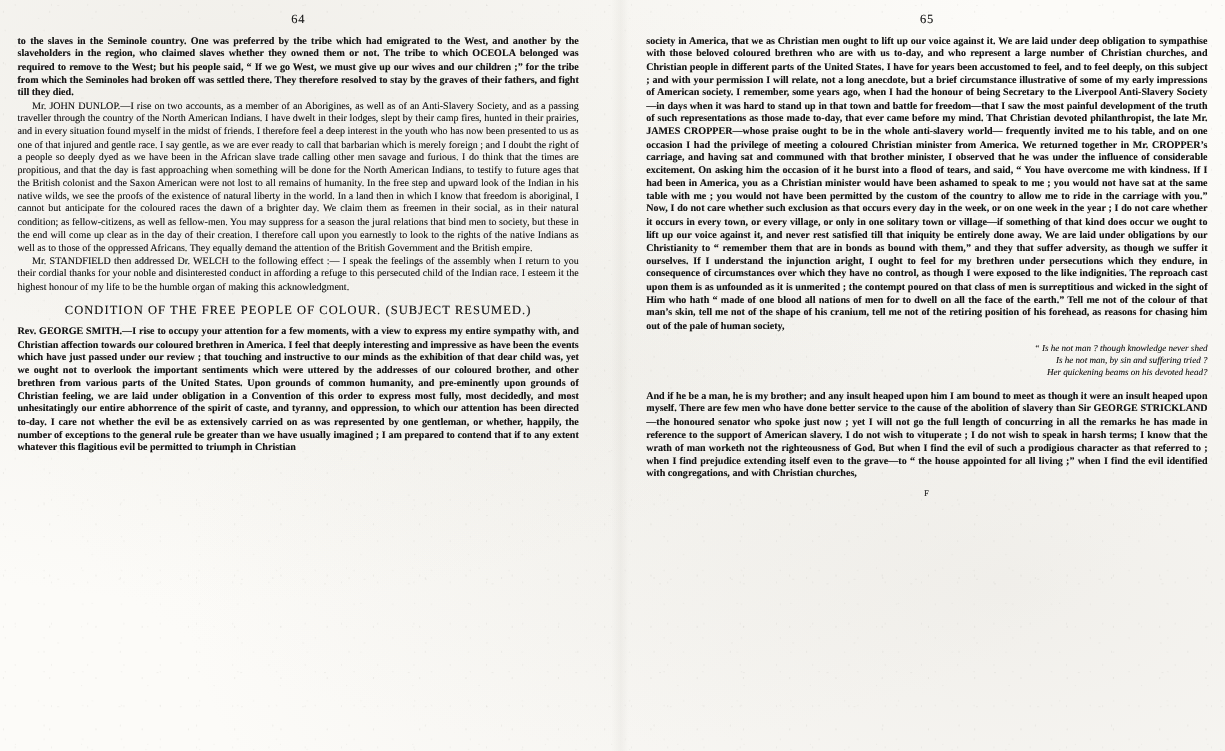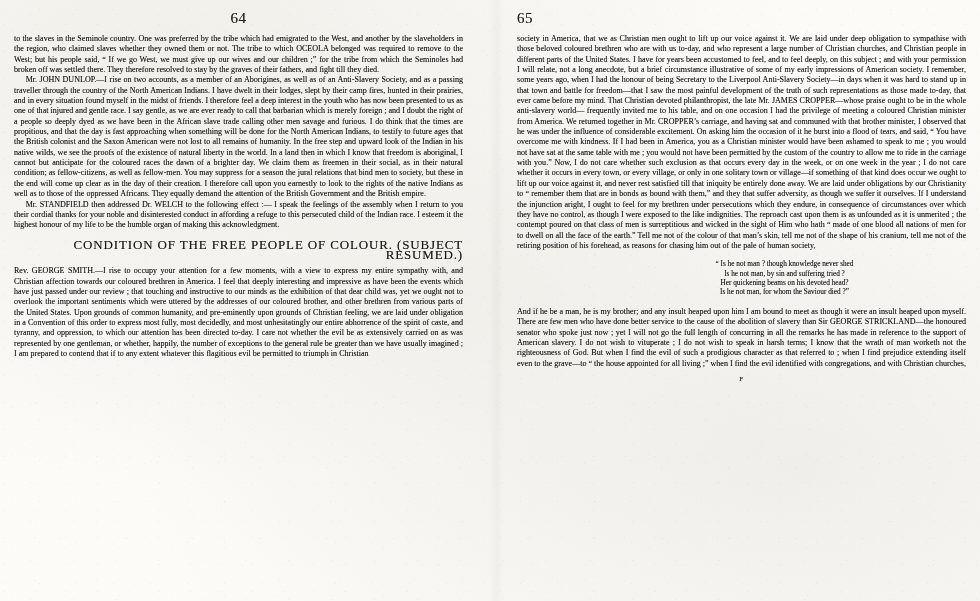--- a/index.html
+++ b/index.html
@@ -56,59 +56,60 @@
     flex: 1 1 0;
     min-width: 0;
     display: flex;
     flex-direction: column;
   }
   .page.left  { padding-right: 4px; }
   .page.right { padding-left: 4px; }
 
   .folio {
     text-align: center;
-    font-size: 15px;
+    font-size: 10px;
     letter-spacing: .5px;
     margin: 0 0 7px 0;
     color: #202020;
     font-family: "Liberation Serif", serif;
   }
-  .page.right .folio { text-align: left; }
+  .page.right .folio { text-align: center; }
 
   .col {
     font-size: 8.05px;
     line-height: 10.35px;
     text-align: justify;
     text-justify: inter-word;
     hyphens: none;
     color: #141414;
     -webkit-font-smoothing: none;
   }
 
   .col p {
     margin: 0;
     text-indent: 1.45em;
   }
-  .col p.noindent { text-indent: 0; }
+  .col p.noindent { text-indent: 0; font-weight: bold; }
 
   .section-head {
-    text-align: right;
+    text-align: center;
     font-variant: small-caps;
-    font-size: 13px;
+    font-size: 10px;
     letter-spacing: .85px;
     margin: 9px 0 6px 0;
     color: #161616;
   }
 
   .verse {
     margin: 9px 0 9px 0;
     padding-left: 86px;
     font-size: 7.25px;
     line-height: 9.4px;
-    text-align: center;
+    text-align: right;
+    font-style: italic;
   }
   .verse div { white-space: nowrap; }
 
   .signature {
     text-align: center;
     font-size: 7px;
     font-variant: small-caps;
     letter-spacing: .5px;
     margin-top: 5px;
     color: #222;
@@ -164,21 +165,20 @@
       <div class="folio">65</div>
 
       <div class="col">
 
         <p class="noindent">society in America, that we as Christian men ought to lift up our voice against it. We are laid under deep obligation to sympathise with those beloved coloured brethren who are with us to-day, and who represent a large number of Christian churches, and Christian people in different parts of the United States. I have for years been accustomed to feel, and to feel deeply, on this subject ; and with your permission I will relate, not a long anecdote, but a brief circumstance illustrative of some of my early impressions of American society. I remember, some years ago, when I had the honour of being Secretary to the Liverpool Anti-Slavery Society—in days when it was hard to stand up in that town and battle for freedom—that I saw the most painful development of the truth of such representations as those made to-day, that ever came before my mind. That Christian devoted philanthropist, the late Mr. JAMES CROPPER—whose praise ought to be in the whole anti-slavery world— frequently invited me to his table, and on one occasion I had the privilege of meeting a coloured Christian minister from America. We returned together in Mr. CROPPER’s carriage, and having sat and communed with that brother minister, I observed that he was under the influence of considerable excitement. On asking him the occasion of it he burst into a flood of tears, and said, “ You have overcome me with kindness. If I had been in America, you as a Christian minister would have been ashamed to speak to me ; you would not have sat at the same table with me ; you would not have been permitted by the custom of the country to allow me to ride in the carriage with you.” Now, I do not care whether such exclusion as that occurs every day in the week, or on one week in the year ; I do not care whether it occurs in every town, or every village, or only in one solitary town or village—if something of that kind does occur we ought to lift up our voice against it, and never rest satisfied till that iniquity be entirely done away. We are laid under obligations by our Christianity to “ remember them that are in bonds as bound with them,” and they that suffer adversity, as though we suffer it ourselves. If I understand the injunction aright, I ought to feel for my brethren under persecutions which they endure, in consequence of circumstances over which they have no control, as though I were exposed to the like indignities. The reproach cast upon them is as unfounded as it is unmerited ; the contempt poured on that class of men is surreptitious and wicked in the sight of Him who hath “ made of one blood all nations of men for to dwell on all the face of the earth.” Tell me not of the colour of that man’s skin, tell me not of the shape of his cranium, tell me not of the retiring position of his forehead, as reasons for chasing him out of the pale of human society,</p>
 
         <div class="verse">
           <div>“ Is he not man ? though knowledge never shed</div>
           <div>Is he not man, by sin and suffering tried ?</div>
           <div>Her quickening beams on his devoted head?</div>
-          <div>Is he not man, for whom the Saviour died ?”</div>
         </div>
 
         <p class="noindent">And if he be a man, he is my brother; and any insult heaped upon him I am bound to meet as though it were an insult heaped upon myself. There are few men who have done better service to the cause of the abolition of slavery than Sir GEORGE STRICKLAND—the honoured senator who spoke just now ; yet I will not go the full length of concurring in all the remarks he has made in reference to the support of American slavery. I do not wish to vituperate ; I do not wish to speak in harsh terms; I know that the wrath of man worketh not the righteousness of God. But when I find the evil of such a prodigious character as that referred to ; when I find prejudice extending itself even to the grave—to “ the house appointed for all living ;” when I find the evil identified with congregations, and with Christian churches,</p>
 
         <div class="signature">F</div>
 
       </div>
     </div>
 
   </div>

